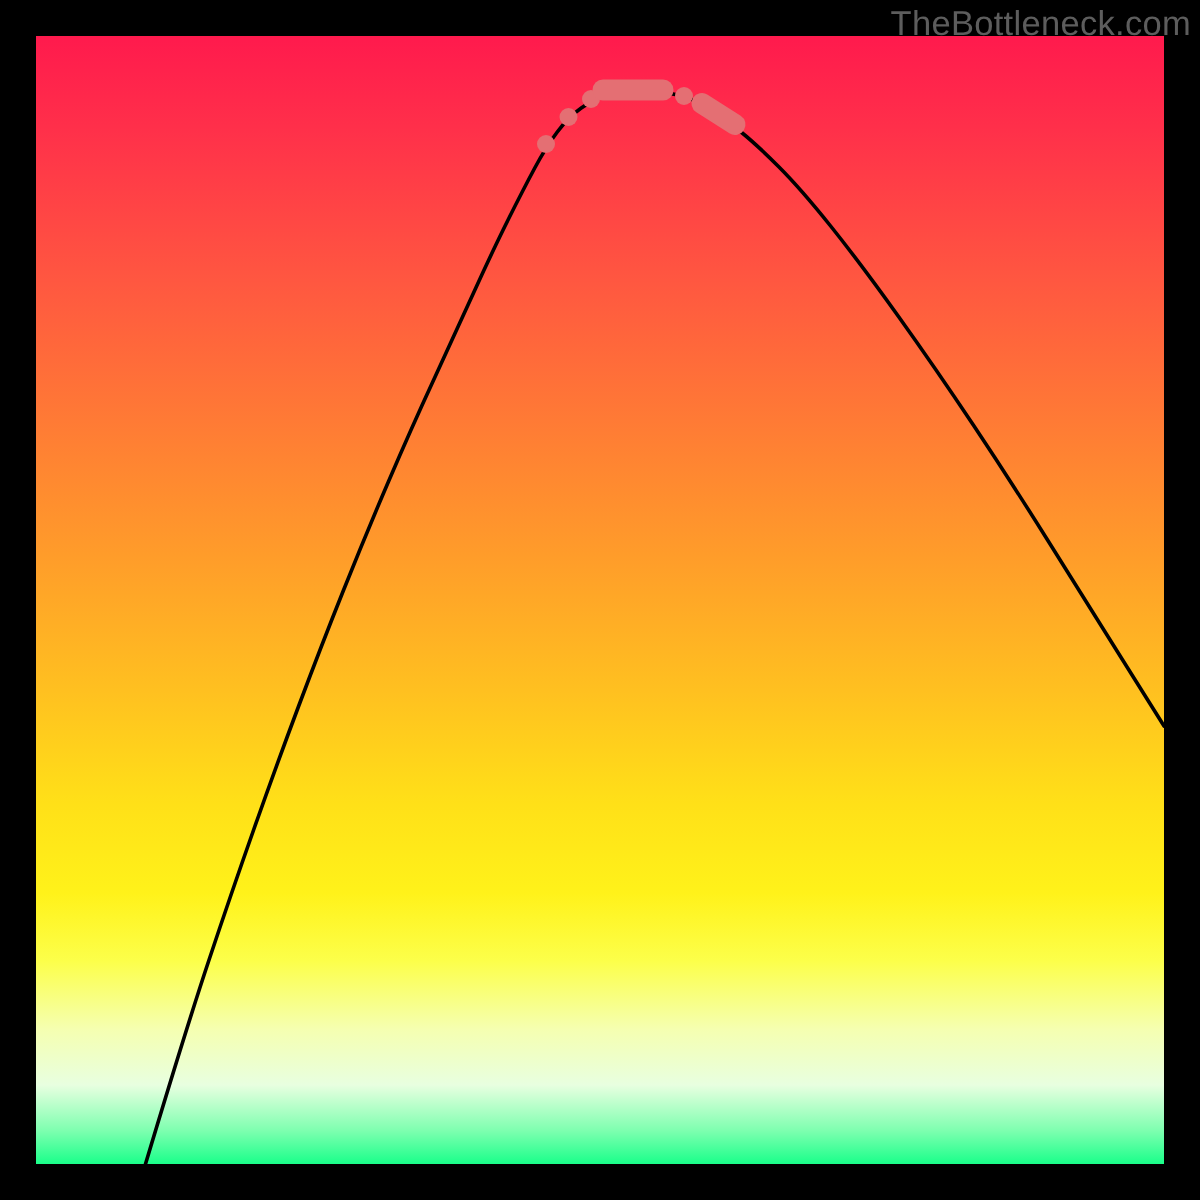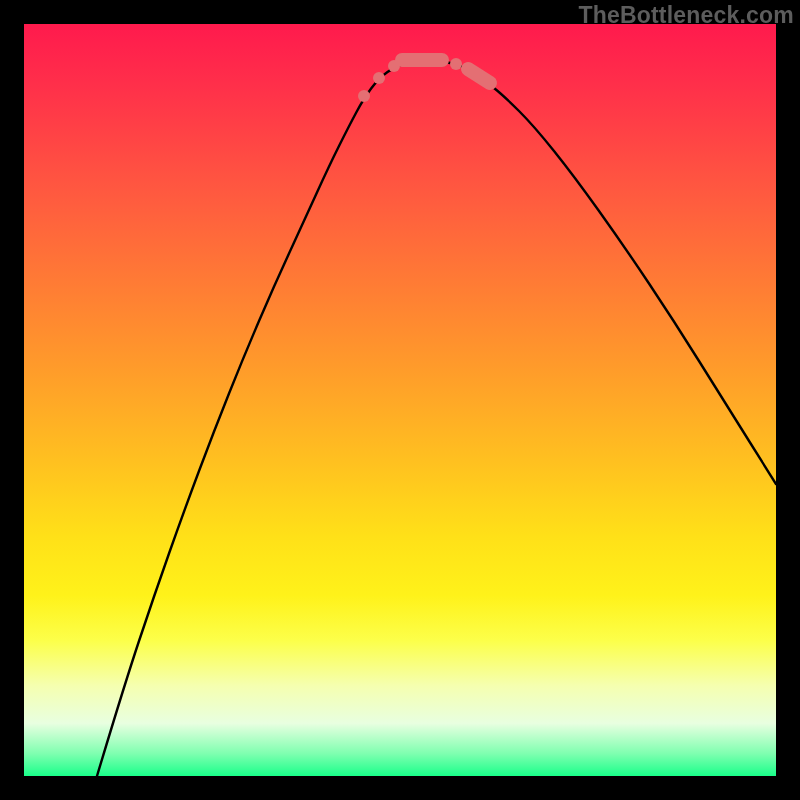--- a/index.html
+++ b/index.html
@@ -44,21 +44,21 @@
     width: 752px;
     height: 752px;
   }
   .watermark {
     position: absolute;
     top: 2px;
     right: 6px;
     color: #5d5d5d;
     font-size: 23px;
     letter-spacing: 0.2px;
-    font-weight: 700;
+    font-weight: 400;
     user-select: none;
     margin-left: 32px;
   }
 </style>
 </head>
 <body>
 
 <div class="frame">
   <div class="gradient"></div>
   <svg class="curve-svg" viewBox="0 0 752 752" preserveAspectRatio="none">

